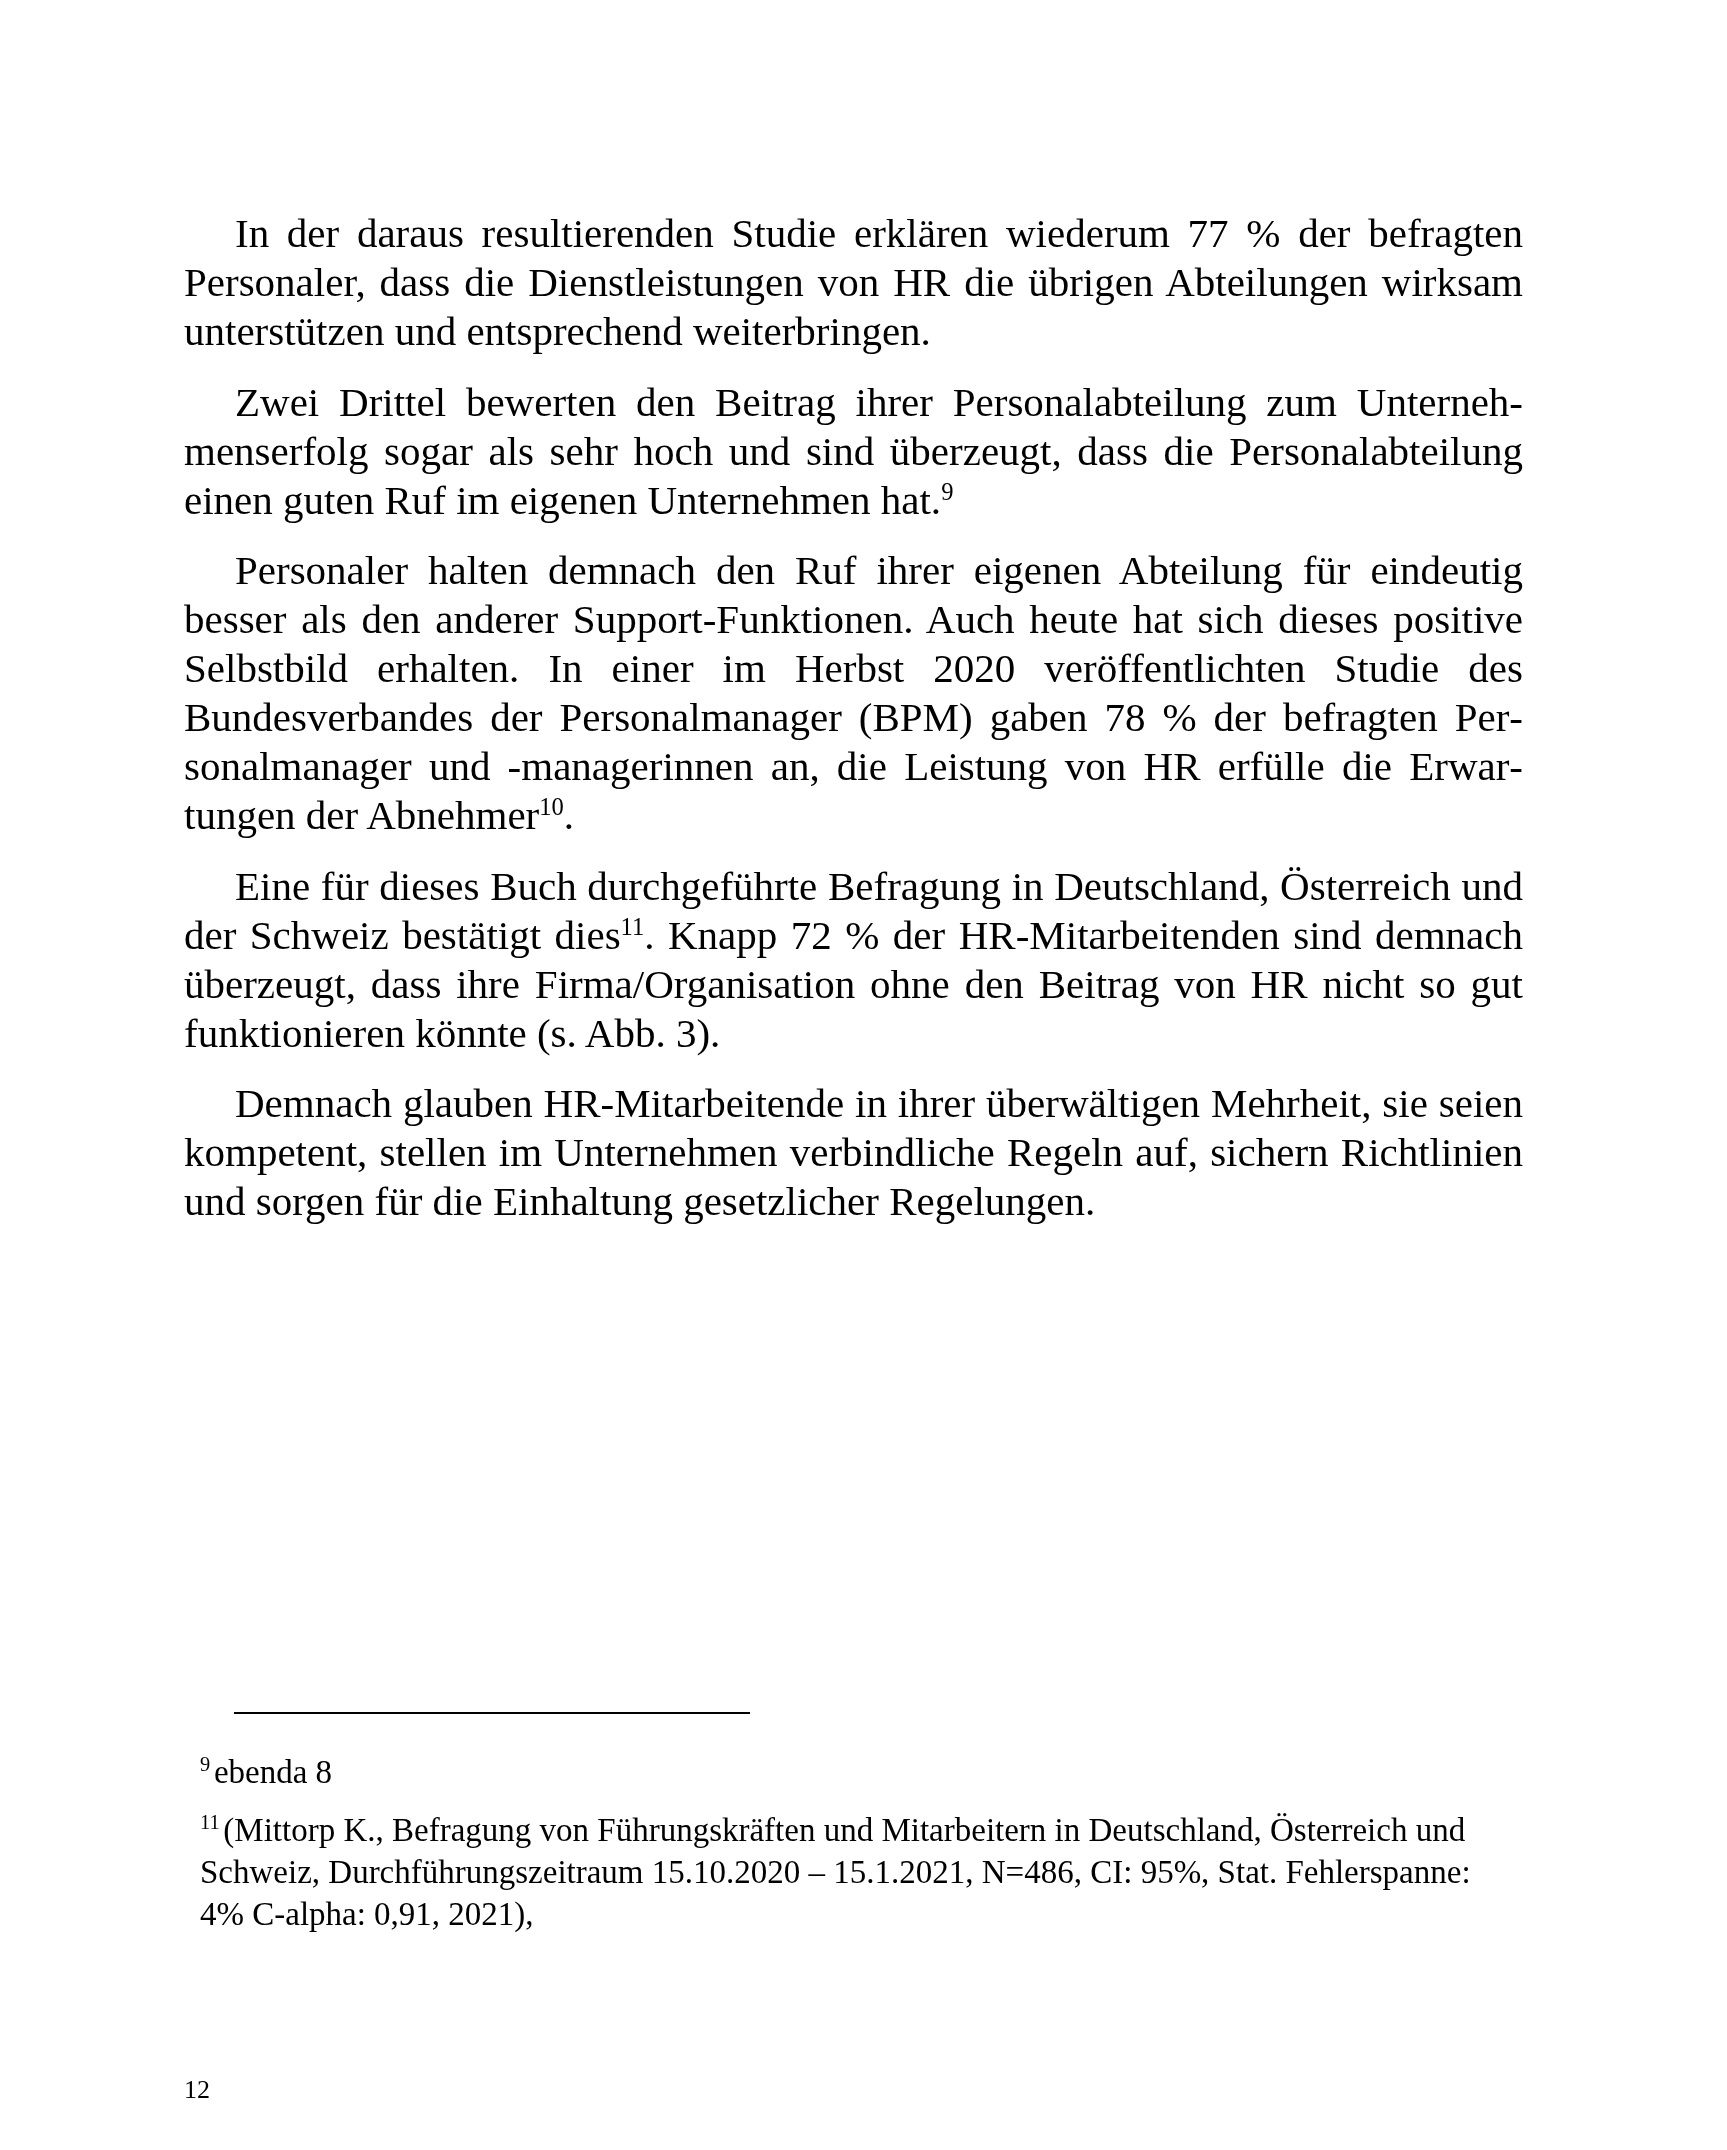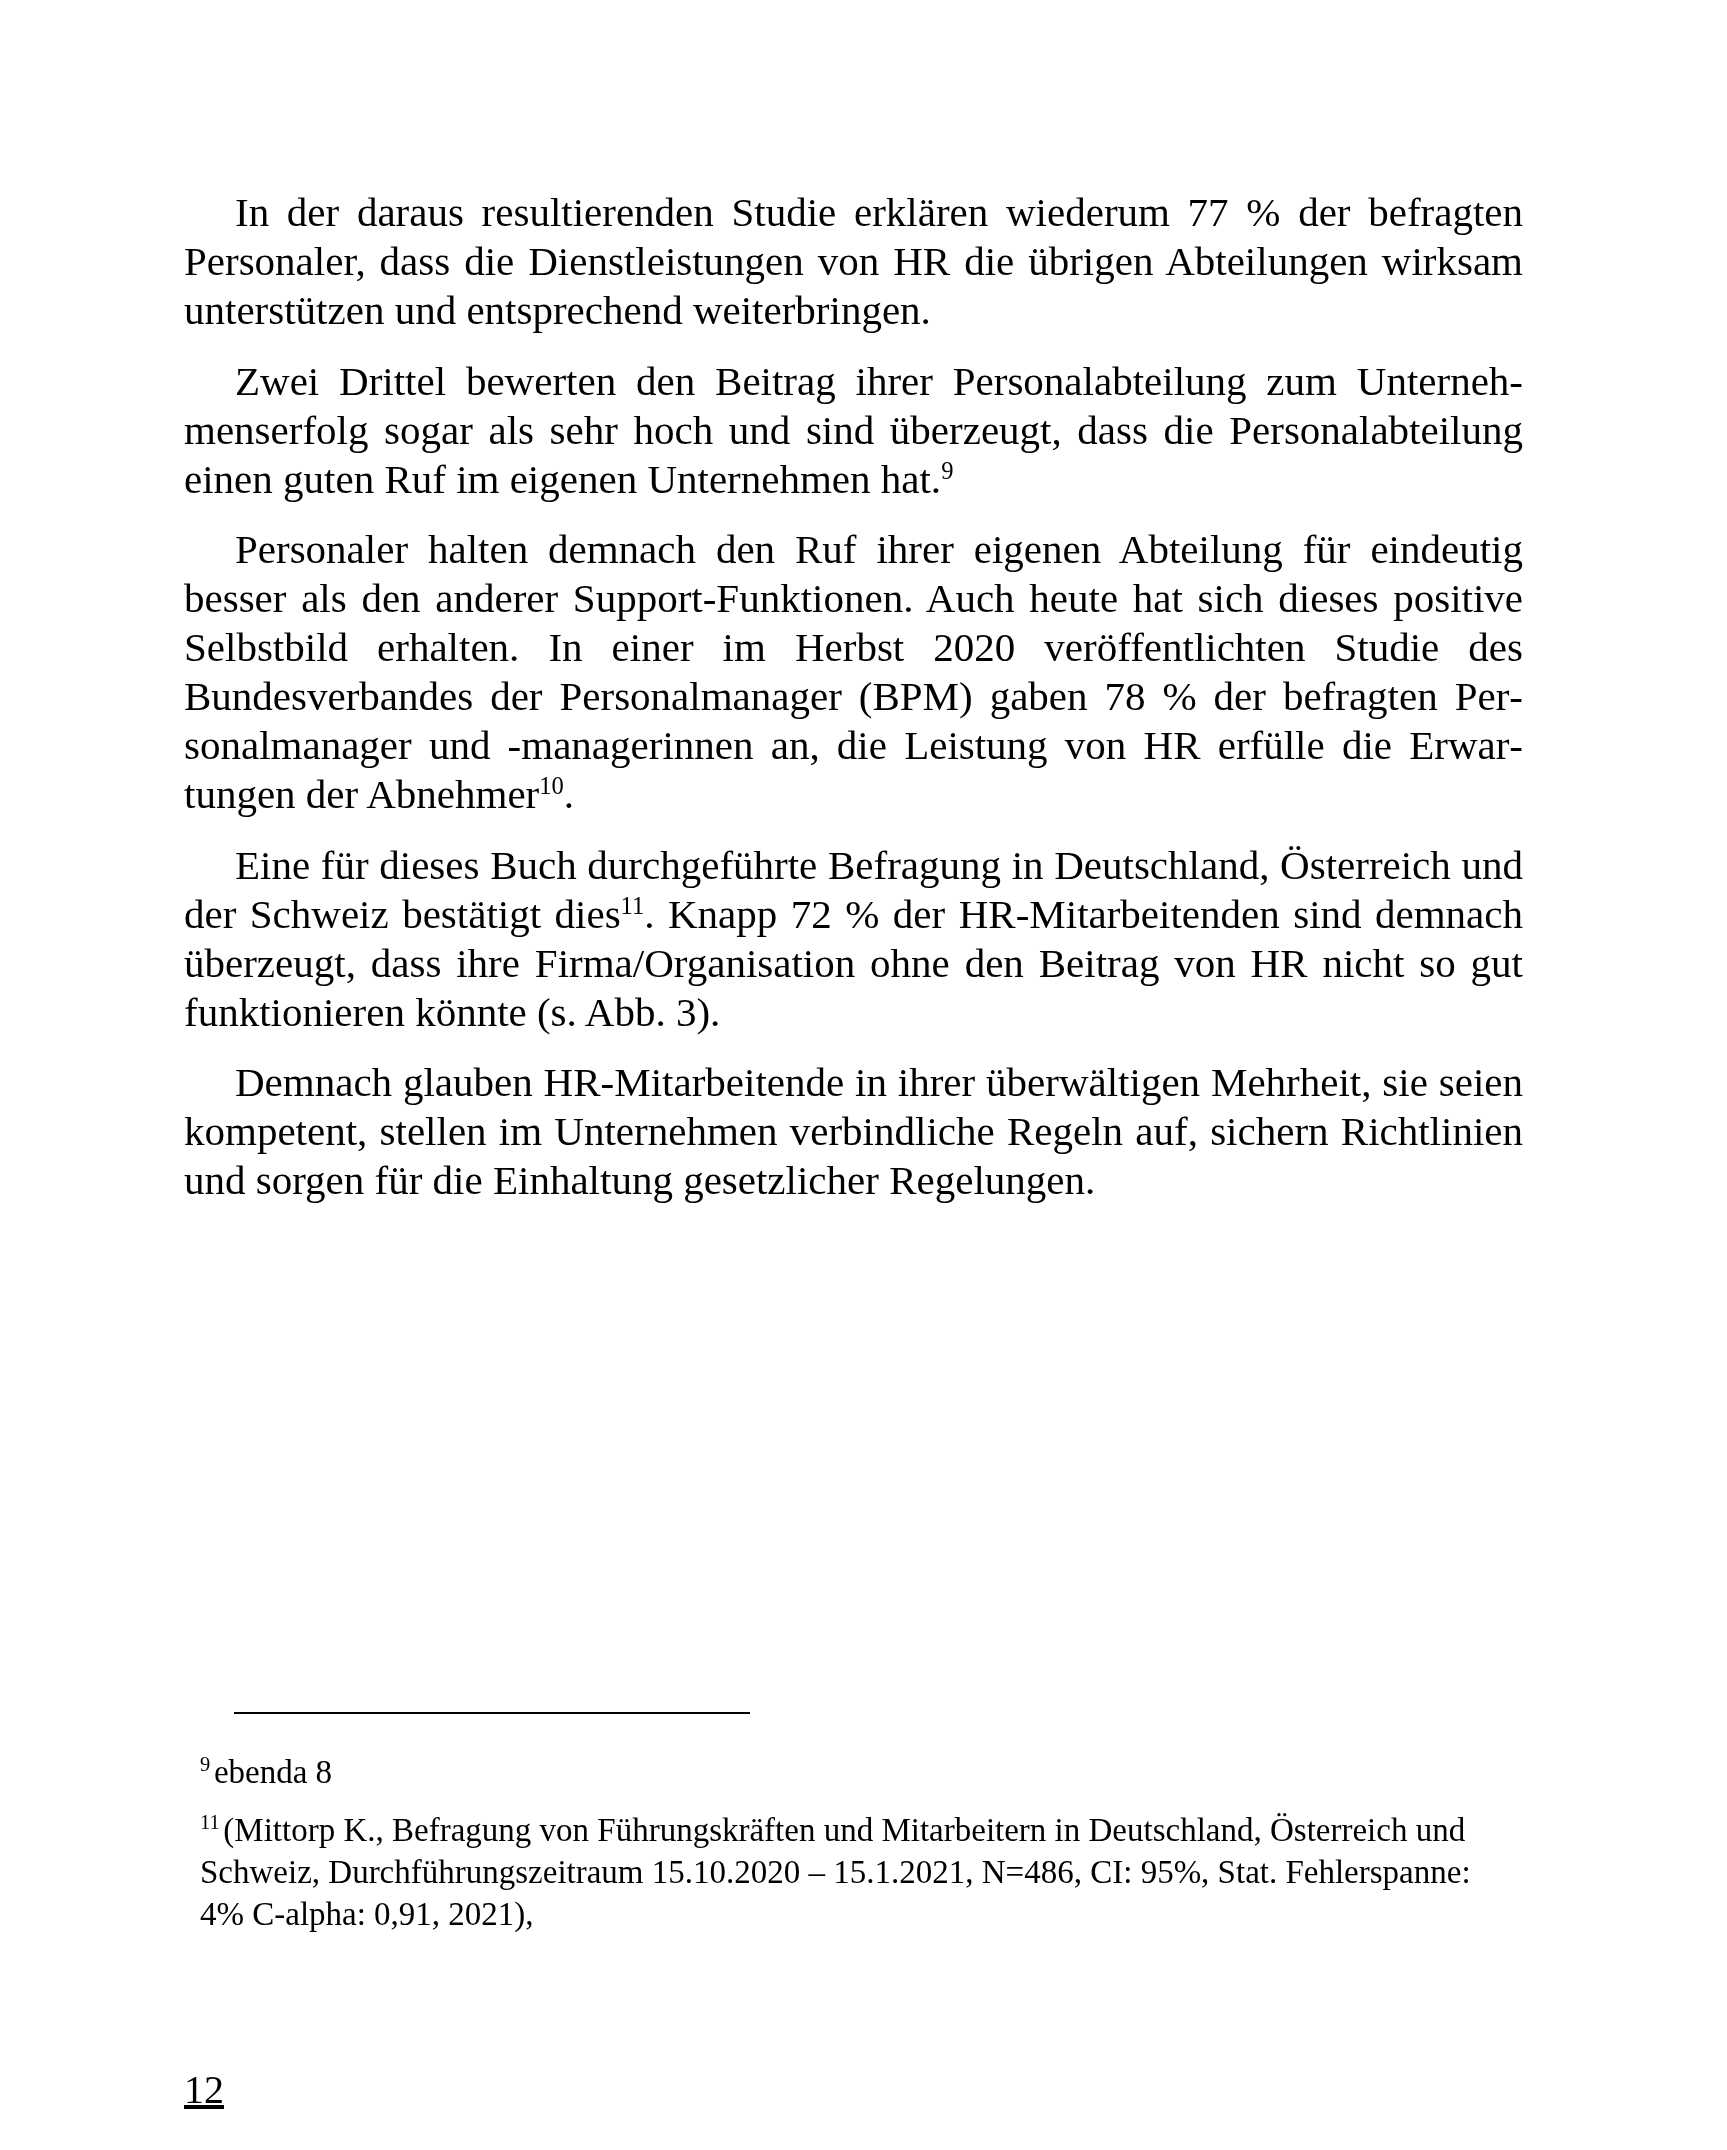--- a/index.html
+++ b/index.html
@@ -18,21 +18,21 @@
   .page {
     position: absolute;
     left: 0; top: 0;
     width: 1727px;
     height: 2235px;
     background: #ffffff;
   }
   .body-text {
     position: absolute;
     left: 184px;
-    top: 188px;
+    top: 209px;
     width: 1339px;
     font-size: 41px;
     line-height: 49px;
     text-align: justify;
     hyphens: manual;
   }
   .body-text p {
     margin: 0;
     text-indent: 51px;
   }
@@ -67,23 +67,22 @@
   .footnotes .fn-mark {
     font-size: 62%;
     line-height: 0;
     vertical-align: 0.6em;
     margin-right: 0.18em;
   }
   .page-number {
     position: absolute;
     left: 184px;
     top: 2070px;
-    font-size: 40px;
+    font-size: 26px;
     line-height: 39px;
-    text-decoration: underline;
   }
 </style>
 </head>
 <body>
 
 <div class="page">
 
   <div class="body-text">
     <p><span>In der daraus resultierenden Studie erklären wiederum 77 % der befragten Personaler, dass die Dienstleistungen von HR die übrigen Abteilungen wirk­sam unterstützen und entsprechend weiterbringen.</span></p>
     <p><span>Zwei Drittel bewerten den Beitrag ihrer Personalabteilung zum Unterneh­menserfolg sogar als sehr hoch und sind überzeugt, dass die Personalabtei­lung einen guten Ruf im eigenen Unternehmen hat.</span><sup>9</sup></p>

